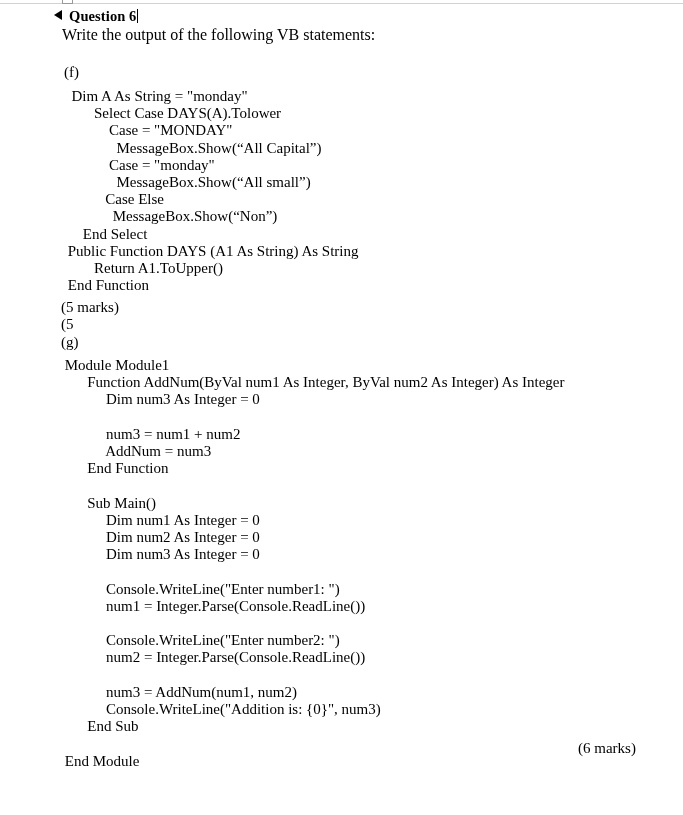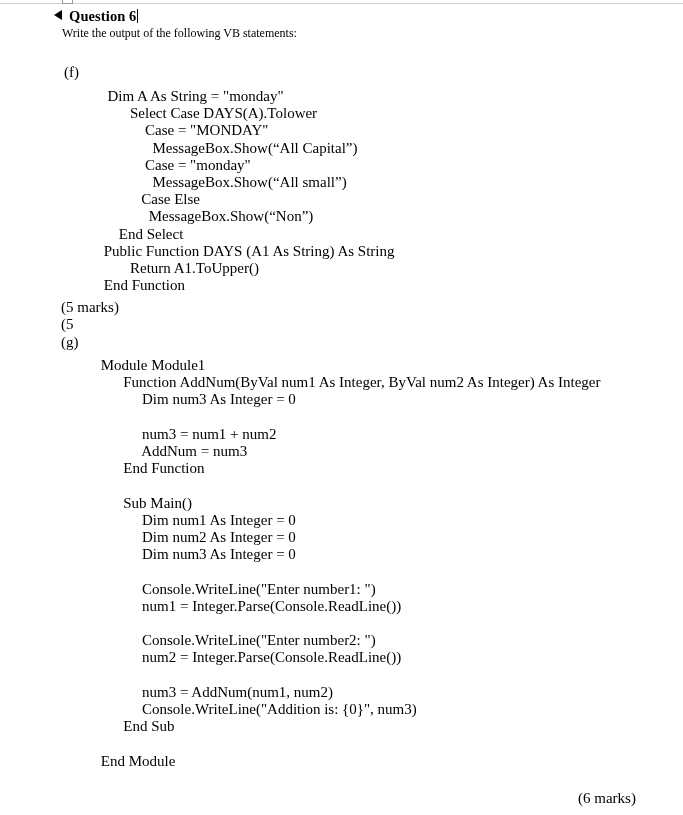--- a/index.html
+++ b/index.html
@@ -79,21 +79,21 @@
     background: #000000;
     position: relative;
     top: 2px;
     margin-left: 1px;
   }
 
   .intro {
     position: absolute;
     top: 26px;
     left: 62px;
-    font-size: 12px;
+    font-size: 16px;
     white-space: nowrap;
   }
 
   
   .block {
     position: absolute;
     font-size: 15px;
     line-height: 17.2px;
     white-space: pre;
   }
@@ -116,21 +116,20 @@
     position: absolute;
     font-size: 15px;
     font-weight: bold;
     white-space: nowrap;
     margin-top: 44px;
   }
 
   .code-line {
     white-space: pre;
     font-family: "Liberation Serif", "DejaVu Serif", serif;
-    margin-left: 36px;
   }
   .code-line.blank {
     height: 17.2px;
   }
 </style>
 </head>
 <body>
 
 <div class="page">
 
@@ -150,17 +149,17 @@
   <div class="block" id="code-f" style="top:88px; left:64px;"><div class="code-line">  Dim A As String = "monday"</div><div class="code-line">        Select Case DAYS(A).Tolower</div><div class="code-line">            Case = "MONDAY"</div><div class="code-line">              MessageBox.Show(“All Capital”)</div><div class="code-line">            Case = "monday"</div><div class="code-line">              MessageBox.Show(“All small”)</div><div class="code-line">           Case Else</div><div class="code-line">             MessageBox.Show(“Non”)</div><div class="code-line">     End Select</div><div class="code-line"> Public Function DAYS (A1 As String) As String</div><div class="code-line">        Return A1.ToUpper()</div><div class="code-line"> End Function</div></div>
 
   <div class="marks-line" style="top:299px; left:61px;">(5 marks)</div>
 
   <div class="marks-line" style="top:316px; left:61px;">(5</div>
 
   <div class="label-line" style="top:334px; left:61px;">(g)</div>
 
   <div class="block" id="code-g" style="top:357px; left:61px;"><div class="code-line"> Module Module1</div><div class="code-line">       Function AddNum(ByVal num1 As Integer, ByVal num2 As Integer) As Integer</div><div class="code-line">            Dim num3 As Integer = 0</div><div class="code-line blank">&nbsp;</div><div class="code-line">            num3 = num1 + num2</div><div class="code-line">            AddNum = num3</div><div class="code-line">       End Function</div><div class="code-line blank">&nbsp;</div><div class="code-line">       Sub Main()</div><div class="code-line">            Dim num1 As Integer = 0</div><div class="code-line">            Dim num2 As Integer = 0</div><div class="code-line">            Dim num3 As Integer = 0</div><div class="code-line blank">&nbsp;</div><div class="code-line">            Console.WriteLine("Enter number1: ")</div><div class="code-line">            num1 = Integer.Parse(Console.ReadLine())</div><div class="code-line blank">&nbsp;</div><div class="code-line">            Console.WriteLine("Enter number2: ")</div><div class="code-line">            num2 = Integer.Parse(Console.ReadLine())</div><div class="code-line blank">&nbsp;</div><div class="code-line">            num3 = AddNum(num1, num2)</div><div class="code-line">            Console.WriteLine("Addition is: {0}", num3)</div><div class="code-line">       End Sub</div><div class="code-line blank">&nbsp;</div><div class="code-line"> End Module</div></div>
 
-  <div class="marks-right" style="top:790px; left:578px;">(6 marks)</div>
+  <div class="marks-right" style="top:740px; left:578px;">(6 marks)</div>
 
   <div class="total-line" style="top:792px; left:527px;">[Total: 25 Marks]</div>
 
 </div>
 
 </body></html>

